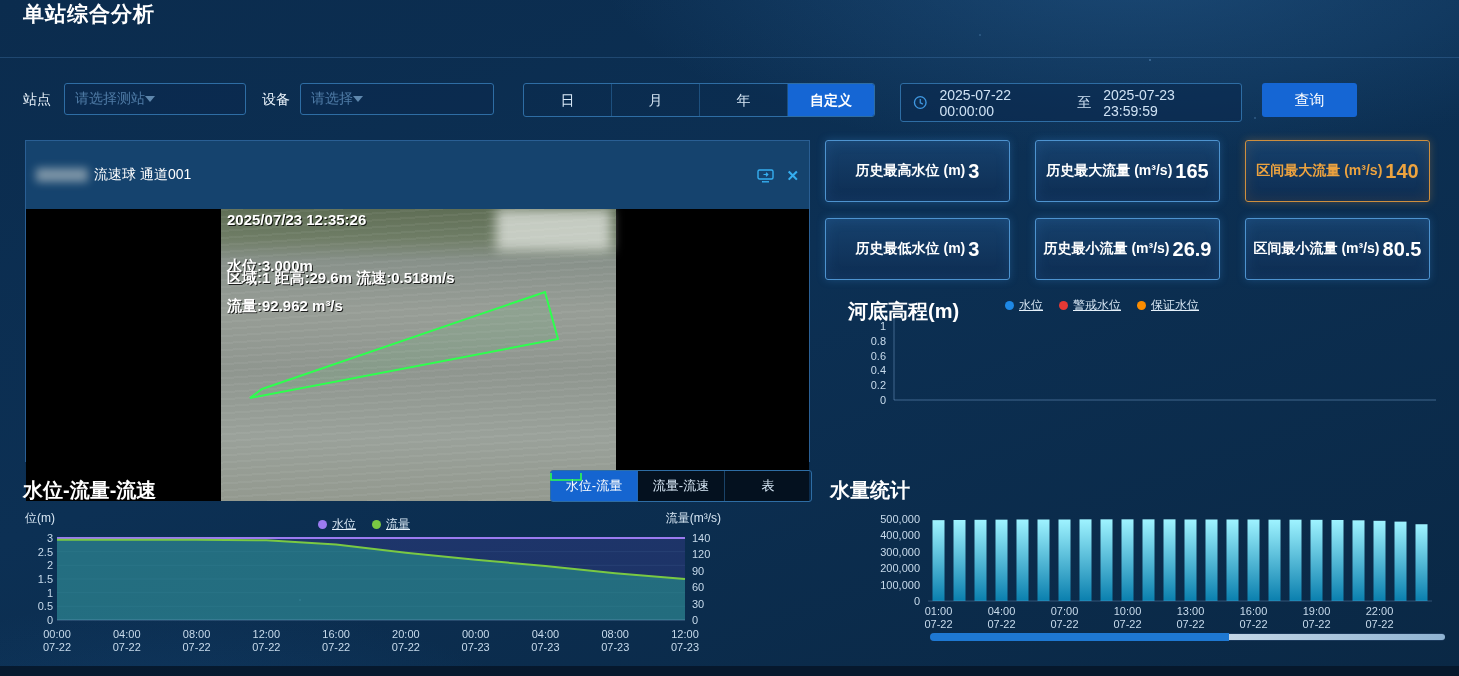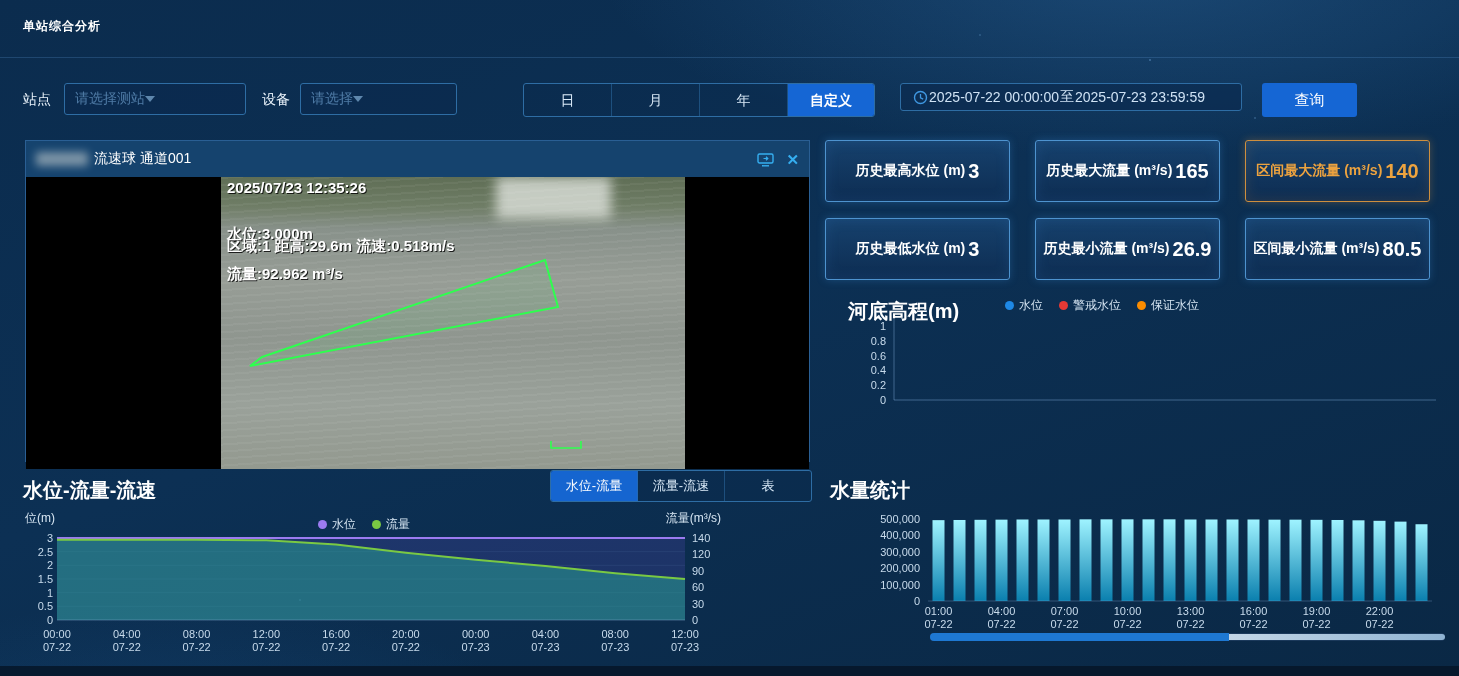--- a/index.html
+++ b/index.html
@@ -6,50 +6,50 @@
   .app{position:relative;width:1459px;height:676px;overflow:hidden;color:#e6f1fa;
     background:
       radial-gradient(2px 2px at 1150px 60px, rgba(140,200,255,.55), transparent 70%),
       radial-gradient(2px 2px at 1255px 118px, rgba(140,200,255,.4), transparent 70%),
       radial-gradient(2px 2px at 980px 35px, rgba(140,200,255,.35), transparent 70%),
       radial-gradient(2px 2px at 300px 600px, rgba(140,200,255,.3), transparent 70%),
       radial-gradient(900px 320px at 78% -5%, rgba(55,120,180,.35), transparent 60%),
       radial-gradient(650px 260px at 12% 112%, rgba(30,90,150,.28), transparent 60%),
       linear-gradient(160deg,#0b2c4e 0%,#0c3054 45%,#0a2845 100%);}
   .hdr{position:absolute;left:0;top:0;right:0;height:57px;border-bottom:1px solid rgba(90,150,210,.25);}
-  .hdr-title{position:absolute;left:23px;top:18px;font-size:12px;font-weight:bold;color:#fff;letter-spacing:1px;text-align:center;}
+  .hdr-title{position:absolute;left:23px;top:0;font-size:21px;font-weight:bold;color:#fff;letter-spacing:1px;text-align:center;}
 
   .filters{position:absolute;left:0;top:83px;right:0;height:34px;}
   .flabel{position:absolute;top:8px;font-size:14px;color:#e8f2fa;}
   .select{position:absolute;top:0;height:32px;border:1px solid #2e6da4;border-radius:3px;
     background:rgba(10,42,78,.65);display:flex;align-items:center;
     padding:0 10px;box-sizing:border-box;cursor:pointer;}
   .select .ph{font-size:14px;color:#4f7ba6;}
   .chev{width:0;height:0;border-left:5px solid transparent;border-right:5px solid transparent;border-top:6px solid #5e87ad;}
   .segctl{position:absolute;left:523px;top:0;width:350px;height:32px;border:1px solid #2e6da4;border-radius:3px;
     display:flex;overflow:hidden;background:rgba(10,42,78,.4);}
   .segctl .seg{width:87px;text-align:center;line-height:32px;font-size:14px;color:#d8e8f6;cursor:pointer;
     border-right:1px solid rgba(46,109,164,.55);}
   .segctl .seg:last-child{border-right:none;flex:1;}
   .segctl .seg.active{background:#1566d4;color:#fff;font-weight:bold;}
-  .datebox{position:absolute;left:900px;top:0;width:342px;height:28px;border:1px solid #2e6da4;border-radius:3px;
-    background:rgba(10,42,78,.65);display:flex;align-items:center;gap:1px;padding:8px 12px;box-sizing:border-box;
+  .datebox{position:absolute;left:900px;top:0;width:342px;height:39px;border:1px solid #2e6da4;border-radius:3px;
+    background:rgba(10,42,78,.65);display:flex;align-items:center;gap:12px;padding:8px 12px;box-sizing:border-box;
     font-size:14px;color:#cfe2f4;cursor:pointer;}
   .btn-query{position:absolute;left:1262px;top:0;width:95px;height:34px;background:#1566d4;border-radius:3px;
     color:#fff;font-size:15px;text-align:center;line-height:34px;cursor:pointer;}
 
   .video-panel{position:absolute;left:25px;top:140px;width:785px;height:322px;border:1px solid #2a5f94;
     background:#0a2743;box-sizing:border-box;}
-  .video-hdr{height:36px;background:#15436e;display:flex;align-items:center;padding:0 10px;gap:6px;}
+  .video-hdr{height:36px;background:#15436e;display:flex;align-items:center;padding:16px 10px;gap:6px;}
   .blur-chip{width:52px;height:14px;background:#9fb0ba;filter:blur(4px);opacity:.75;border-radius:2px;}
   .vh-title{font-size:14px;color:#fff;}
   .vh-icons{margin-left:auto;display:flex;align-items:center;gap:12px;}
   .vclose{color:#35aef0;font-size:15px;font-weight:bold;cursor:pointer;line-height:1;}
   .video-body{position:relative;height:292px;background:#000;overflow:hidden;}
-  .vimg{position:absolute;left:195px;top:0;width:464px;height:292px;
+  .vimg{position:absolute;left:195px;top:0;width:395px;height:292px;
     background:linear-gradient(180deg,#5f6e55 0%,#6f7d66 10%,#88918a 18%,#979d96 35%,#8f968f 55%,#9aa19a 78%,#93998f 100%);}
   .vimg::after{content:"";position:absolute;inset:0;
     background:repeating-linear-gradient(176deg,rgba(255,255,255,.05) 0 2px,transparent 2px 7px);}
   .vblur{position:absolute;left:275px;top:0;width:115px;height:42px;background:rgba(214,218,212,.85);
     filter:blur(6px);border-radius:3px;}
   .det{position:absolute;inset:0;z-index:3;}
   .osd{position:absolute;left:6px;z-index:4;color:#fff;font-weight:bold;font-size:15px;
     text-shadow:1px 1px 0 rgba(0,0,0,.8);white-space:nowrap;}
   .osd-bottom{letter-spacing:2px;}
 
@@ -58,21 +58,21 @@
   .card{height:62px;border:1px solid #4e93cf;border-radius:3px;box-sizing:border-box;
     background:linear-gradient(180deg,rgba(32,82,134,.5),rgba(14,44,82,.72));
     box-shadow:0 0 8px rgba(64,150,230,.28), inset 0 0 14px rgba(64,150,230,.15);
     display:flex;flex-direction:row;align-items:center;justify-content:center;gap:3px;}
   .card .lbl{font-size:14px;font-weight:bold;color:#fff;}
   .card .val{font-size:20px;font-weight:bold;color:#fff;}
   .card.orange{border-color:#cf8f3e;box-shadow:0 0 8px rgba(220,150,60,.3), inset 0 0 14px rgba(220,150,60,.15);}
   .card.orange .lbl,.card.orange .val{color:#eda33f;}
 
   .panel-title{position:absolute;font-size:20px;font-weight:bold;color:#fff;}
-  .legend{position:absolute;display:flex;gap:16px;align-items:center;z-index:5;}
+  .legend{position:absolute;display:flex;gap:16px;align-items:center;z-index:5;text-decoration:underline;}
   .leg-item{display:flex;align-items:center;gap:5px;font-size:12px;color:#d7e6f3;cursor:pointer;}
   .dot{width:9px;height:9px;border-radius:50%;display:inline-block;}
 
   .tabs3{position:absolute;left:550px;top:470px;width:260px;height:30px;border:1px solid #2e6da4;border-radius:3px;
     display:flex;overflow:hidden;background:rgba(10,42,78,.4);}
   .tabs3 .tab{flex:1;text-align:center;line-height:30px;font-size:13px;color:#d8e8f6;cursor:pointer;
     border-right:1px solid rgba(46,109,164,.55);}
   .tabs3 .tab:last-child{border-right:none;}
   .tabs3 .tab.active{background:#1565d0;color:#fff;}
 
@@ -92,21 +92,21 @@
     <div class="hdr-title">单站综合分析</div>
   </div>
 
   <div class="filters">
     <span class="flabel" style="left:23px">站点</span>
     <div class="select" style="left:64px;width:182px">
       <span class="ph">请选择测站</span>
       <span class="chev"></span>
     </div>
     <span class="flabel" style="left:262px">设备</span>
-    <div class="select" style="left:300px;width:157px">
+    <div class="select" style="left:300px;width:194px">
       <span class="ph">请选择</span>
       <span class="chev"></span>
     </div>
     <div class="segctl">
         <div class="seg">日</div>
         <div class="seg">月</div>
         <div class="seg">年</div>
         <div class="seg active">自定义</div>
       </div>
     <div class="datebox">

